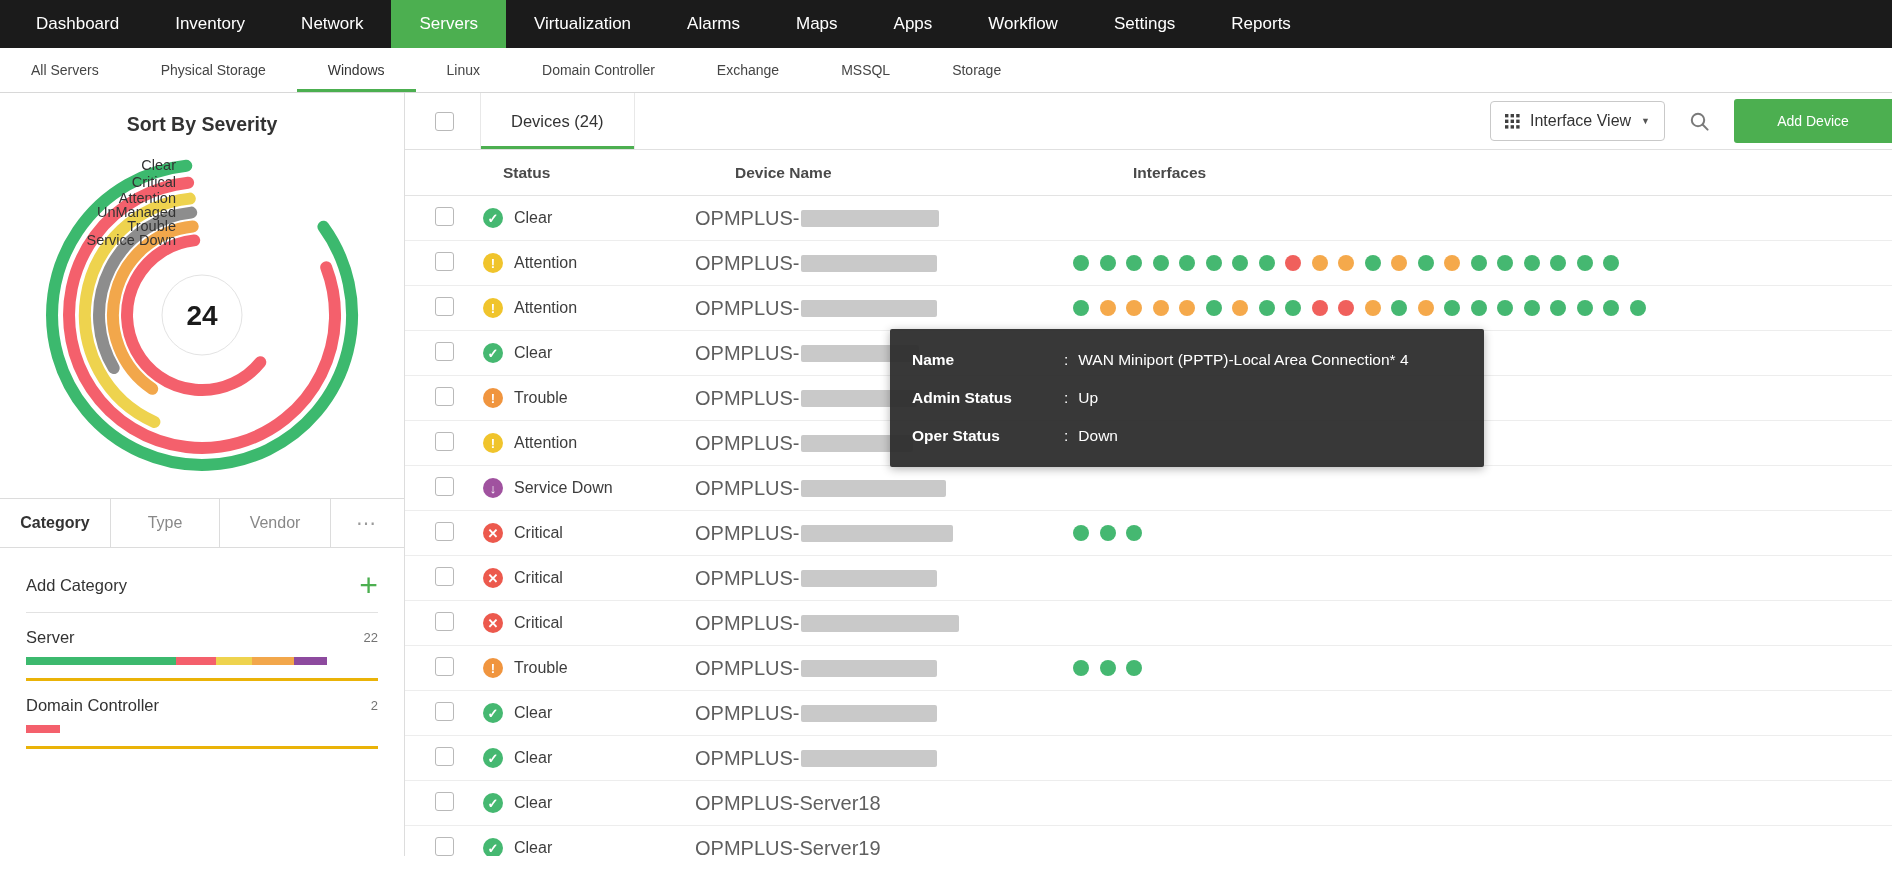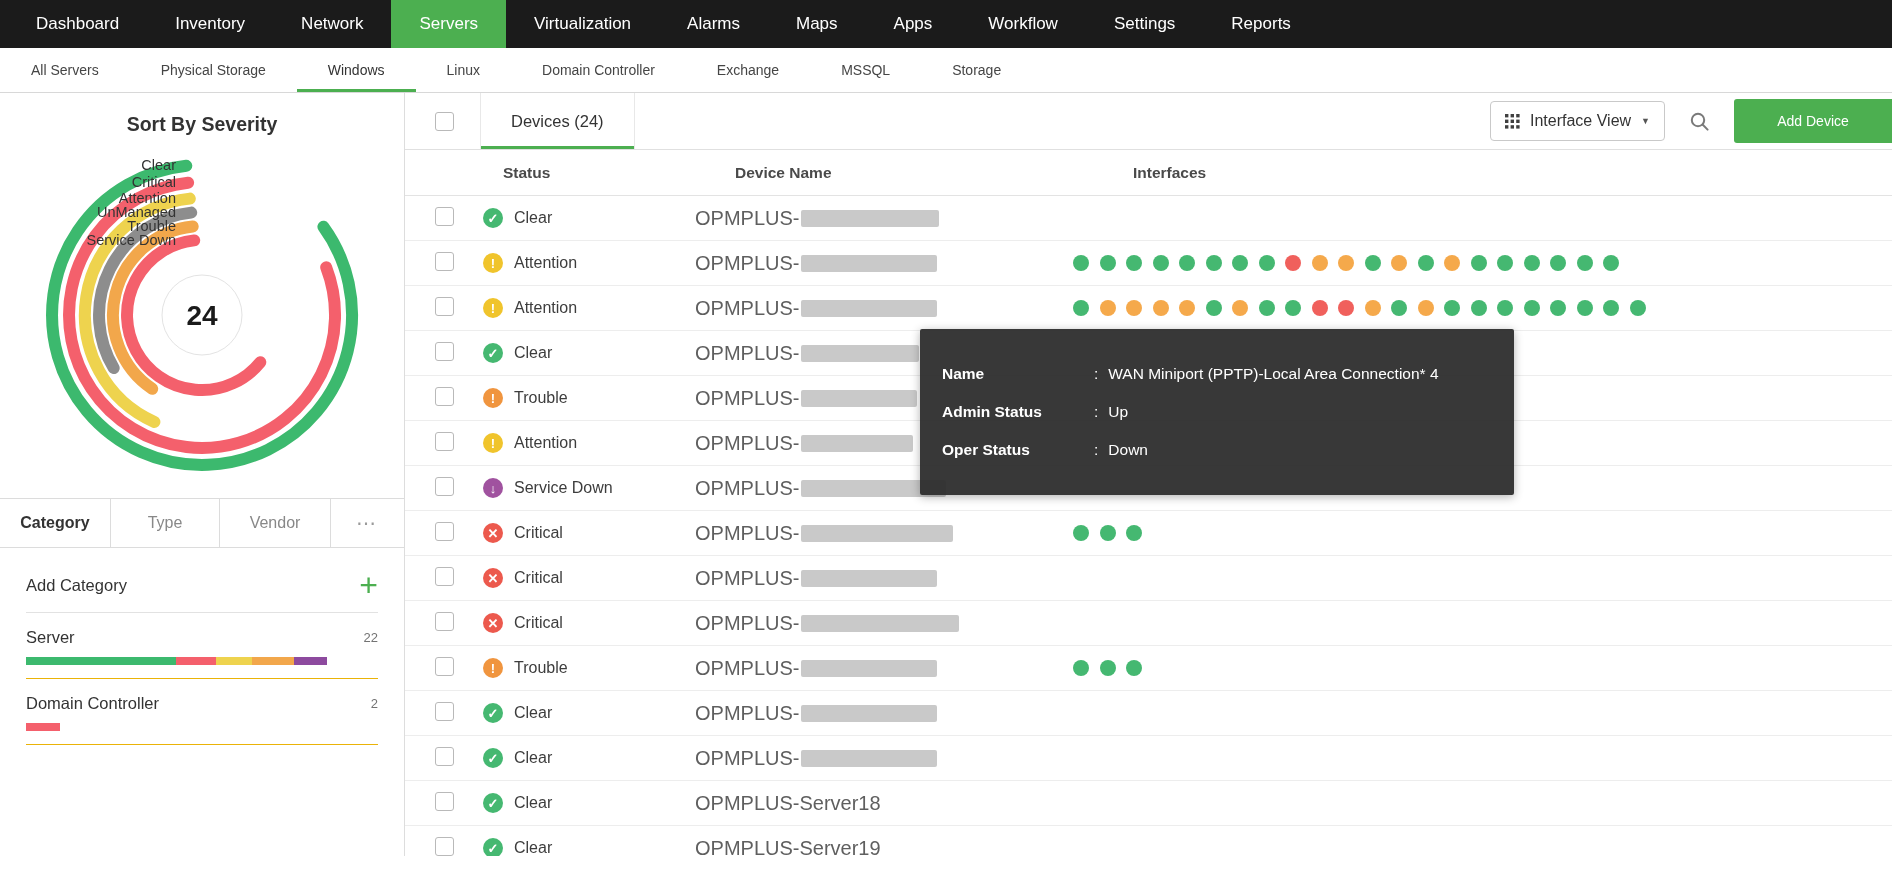--- a/index.html
+++ b/index.html
@@ -30,21 +30,21 @@
   .ftab{border-right:1px solid #dcdcdc;line-height:48px;text-align:center;font-size:16px;color:#888;cursor:pointer;box-sizing:border-box;}
   .ftab:last-child{border-right:none;}
   .ftab.active{color:#333;font-weight:bold;}
   .ftab.more{color:#9a9a9a;letter-spacing:3px;font-size:20px;}
 
   .addcat{margin:26px 26px 0;display:flex;align-items:center;justify-content:space-between;padding-bottom:16px;border-bottom:1px solid #e2e2e2;}
   .addcat-label{font-size:16.5px;color:#333;}
   .addcat-plus{font-size:32px;color:#4caf50;font-weight:200;line-height:22px;cursor:pointer;}
 
   .cat-list{margin:0 26px;}
-  .cat-row{padding:15px 0 13px;border-bottom:1px solid #eab308;}
+  .cat-row{padding:15px 0 13px;border-bottom:3px solid #eab308;}
   .cat-head{display:flex;justify-content:space-between;align-items:center;font-size:16.5px;color:#333;}
   .cat-count{font-size:13px;color:#737373;}
   .cat-bar{display:flex;height:8px;margin-top:10px;}
   .cat-bar span{height:8px;display:block;}
 
   
   .toolbar{height:57px;display:flex;align-items:center;border-bottom:1px solid #e0e0e0;padding-left:30px;box-sizing:border-box;}
   .chk{width:17px;height:17px;border:1px solid #b9b9b9;border-radius:3px;background:#fff;display:inline-block;cursor:pointer;flex:none;}
   .tabs{display:flex;height:100%;margin-left:26px;}
   .tab{position:relative;display:flex;align-items:center;padding:0 30px;font-size:16.5px;color:#999;border-right:1px solid #e8e8e8;cursor:pointer;}
@@ -63,21 +63,21 @@
   .trow{display:grid;grid-template-columns:48px 212px 378px 1fr;padding-left:30px;height:45px;align-items:center;border-bottom:1px solid #ededed;box-sizing:border-box;}
   .cell-status{display:flex;align-items:center;gap:11px;}
   .sicon{width:20px;height:20px;border-radius:50%;color:#fff;font-size:13px;font-weight:bold;display:flex;align-items:center;justify-content:center;flex:none;}
   .slabel{font-size:16px;color:#3d3d3d;white-space:nowrap;}
   .cell-device{font-size:20px;color:#5f5f5f;display:flex;align-items:center;}
   .redact{display:inline-block;height:17px;background:#c9c9c9;border-radius:2px;margin-left:2px;}
   .cell-ifaces{display:flex;align-items:center;gap:10.5px;}
   .dot{width:16px;height:16px;border-radius:50%;display:inline-block;cursor:pointer;}
 
   
-  .tooltip{position:absolute;left:515px;top:236px;width:594px;background:rgba(45,45,45,0.95);border-radius:2px;padding:26px 22px;z-index:50;color:#fff;box-shadow:0 2px 10px rgba(0,0,0,0.3);box-sizing:border-box;}
+  .tooltip{position:absolute;left:485px;top:236px;width:594px;background:rgba(45,45,45,0.95);border-radius:2px;padding:12px 22px;z-index:50;color:#fff;box-shadow:0 2px 10px rgba(0,0,0,0.3);box-sizing:border-box;}
   .tt-row{display:flex;line-height:38px;font-size:15.5px;}
   .tt-label{width:152px;font-weight:bold;flex:none;}
   .tt-colon{margin-right:10px;}
 
   
   .bottombar{position:absolute;left:0;right:0;top:779px;height:45px;background:#fbfbfb;border-top:1px solid #ddd;display:flex;align-items:flex-start;padding:5px 10px 0 14px;box-sizing:border-box;}
   .pg-left{display:flex;gap:10px;font-size:16px;color:#8a8f98;margin-top:1px;}
   .pg-left span{cursor:pointer;}
   .pg-center{margin:0 auto;display:flex;align-items:center;gap:7px;font-size:13px;color:#9a9a9a;}
   .pg-arrow{font-size:10px;color:#b5b5b5;letter-spacing:-1px;cursor:pointer;}

